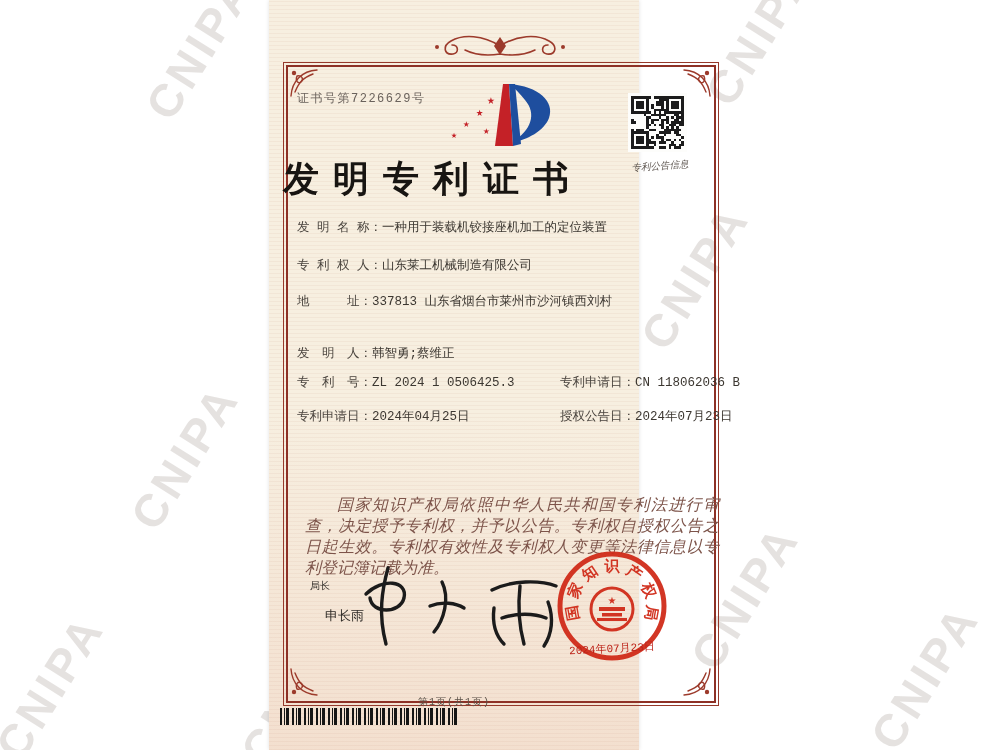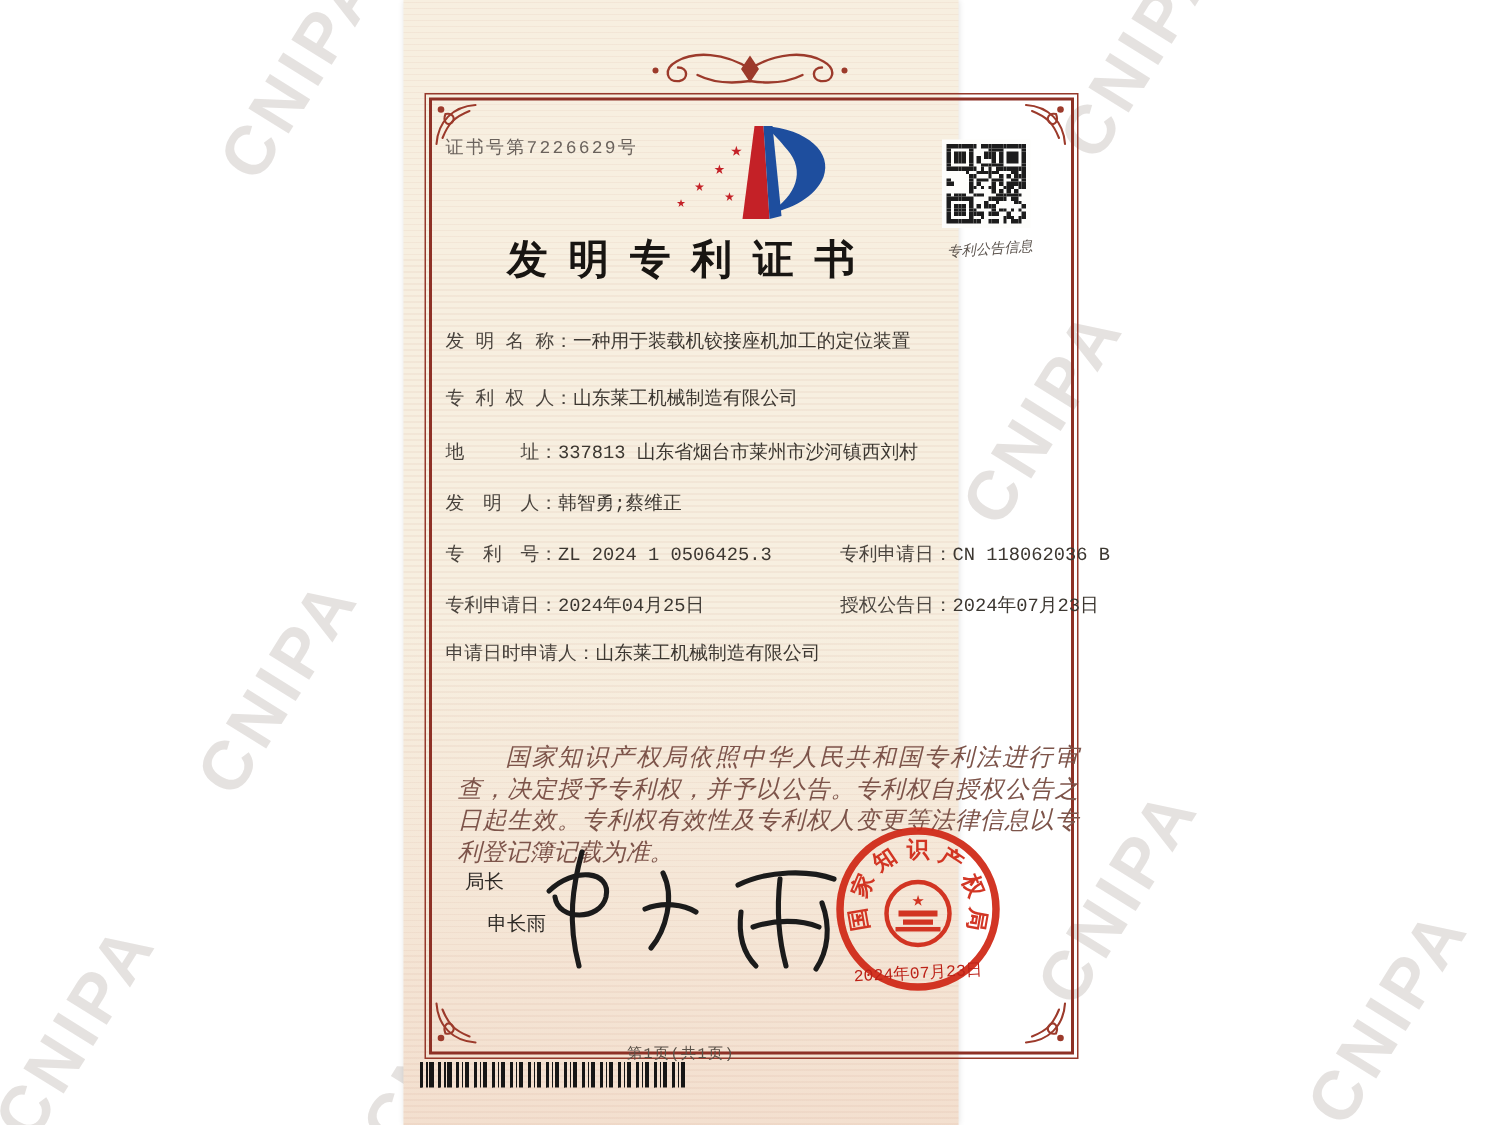--- a/index.html
+++ b/index.html
@@ -36,39 +36,39 @@
           color:#6a625c;}
   .logo{position:absolute;left:174px;top:82px;width:124px;height:68px;}
   .qr{position:absolute;left:359px;top:93px;width:59px;height:59px;background:#fdfdfb;
       padding:3px;box-sizing:border-box;display:grid;
       grid-template-columns:repeat(21,1fr);grid-template-rows:repeat(21,1fr);}
   .qr i{display:block;}
   .qr i.d{background:#1c1c1c;}
   .qr-cap{position:absolute;left:348px;top:160px;width:86px;text-align:center;
           font-size:9.5px;color:#5c544e;font-style:italic;transform:rotate(-4deg);}
 
-  .title{position:absolute;left:0;top:155px;width:100%;margin:0;text-align:center;
-         font-size:27px;font-weight:bold;color:#181512;letter-spacing:14px;
+  .title{position:absolute;left:0;top:155px;width:100%;margin:0;
+         font-size:36px;font-weight:bold;color:#181512;letter-spacing:14px;
          text-indent:14px;}
 
   
   .row{position:absolute;left:28px;width:410px;font-size:12.5px;color:#45403a;
        white-space:nowrap;}
   .row .lbl{color:#4a443e;}
   .row .val{color:#3c3731;}
-  .cell{display:inline-block;}
+  .cell{display:inline-block;margin-top:13px;}
   .cell.w{width:263px;}
 
   
   .notice{position:absolute;left:24px;top:484px;width:414px;margin:12px;
           font-size:16px;line-height:21px;color:#7d544a;font-style:italic;
           text-align:justify;text-indent:2em;}
 
   
-  .director-title{position:absolute;left:41px;top:579px;font-size:13px;color:#2f2b27;}
+  .director-title{position:absolute;left:41px;top:579px;font-size:10px;color:#2f2b27;}
   .director-name{position:absolute;left:56px;top:607px;font-size:13px;color:#2f2b27;}
   .sig{position:absolute;left:81px;top:556px;width:210px;height:100px;}
   .seal{position:absolute;left:286px;top:549px;width:114px;height:114px;opacity:0.94;}
 
   
   .pageno{position:absolute;left:0;top:679px;width:100%;text-align:center;
           font-size:10px;color:#5a5148;letter-spacing:1px;margin-top:16px;}
   .barcode{position:absolute;left:11px;top:708px;width:180px;height:17px;
            background-image:
              repeating-linear-gradient(90deg,#161616 0 2px,rgba(0,0,0,0) 2px 6px),
@@ -599,31 +599,28 @@
 
     <div class="row" style="top:257px">
       <span class="lbl">专 利 权 人：</span><span class="val">山东莱工机械制造有限公司</span>
     </div>
     <div class="row" style="top:219px">
       <span class="lbl">发 明 名 称：</span><span class="val">一种用于装载机铰接座机加工的定位装置</span>
     </div>
     <div class="row" style="top:293px">
       <span class="lbl">地　　　址：</span><span class="val">337813 山东省烟台市莱州市沙河镇西刘村</span>
     </div>
-    <div class="row" style="top:327px">
+    <div class="row" style="top:345px">
       <span class="lbl">发　明　人：</span><span class="val">韩智勇;蔡维正</span>
     </div>
     <div class="row" style="top:361px">
       <span class="cell w"><span class="lbl">专　利　号：</span><span class="val">ZL 2024 1 0506425.3</span></span><span class="cell"><span class="lbl">专利申请日：</span><span class="val">CN 118062036 B</span></span>
     </div>
     <div class="row" style="top:395px">
       <span class="cell w"><span class="lbl">专利申请日：</span><span class="val">2024年04月25日</span></span><span class="cell"><span class="lbl">授权公告日：</span><span class="val">2024年07月23日</span></span>
-    </div>
-    <div class="row" style="top:427px">
-      <span class="lbl">申请日时申请人：</span><span class="val">山东莱工机械制造有限公司</span>
     </div>
 
     <p class="notice">国家知识产权局依照中华人民共和国专利法进行审查，决定授予专利权，并予以公告。专利权自授权公告之日起生效。专利权有效性及专利权人变更等法律信息以专利登记簿记载为准。</p>
 
     <div class="director-title">局长</div>
     <div class="director-name">申长雨</div>
 
     <svg class="sig" viewBox="0 0 210 100">
       <g stroke="#1b1b1b" stroke-width="3.4" fill="none" stroke-linecap="round">
         <path d="M38,12 C32,34 28,58 36,88"></path>

